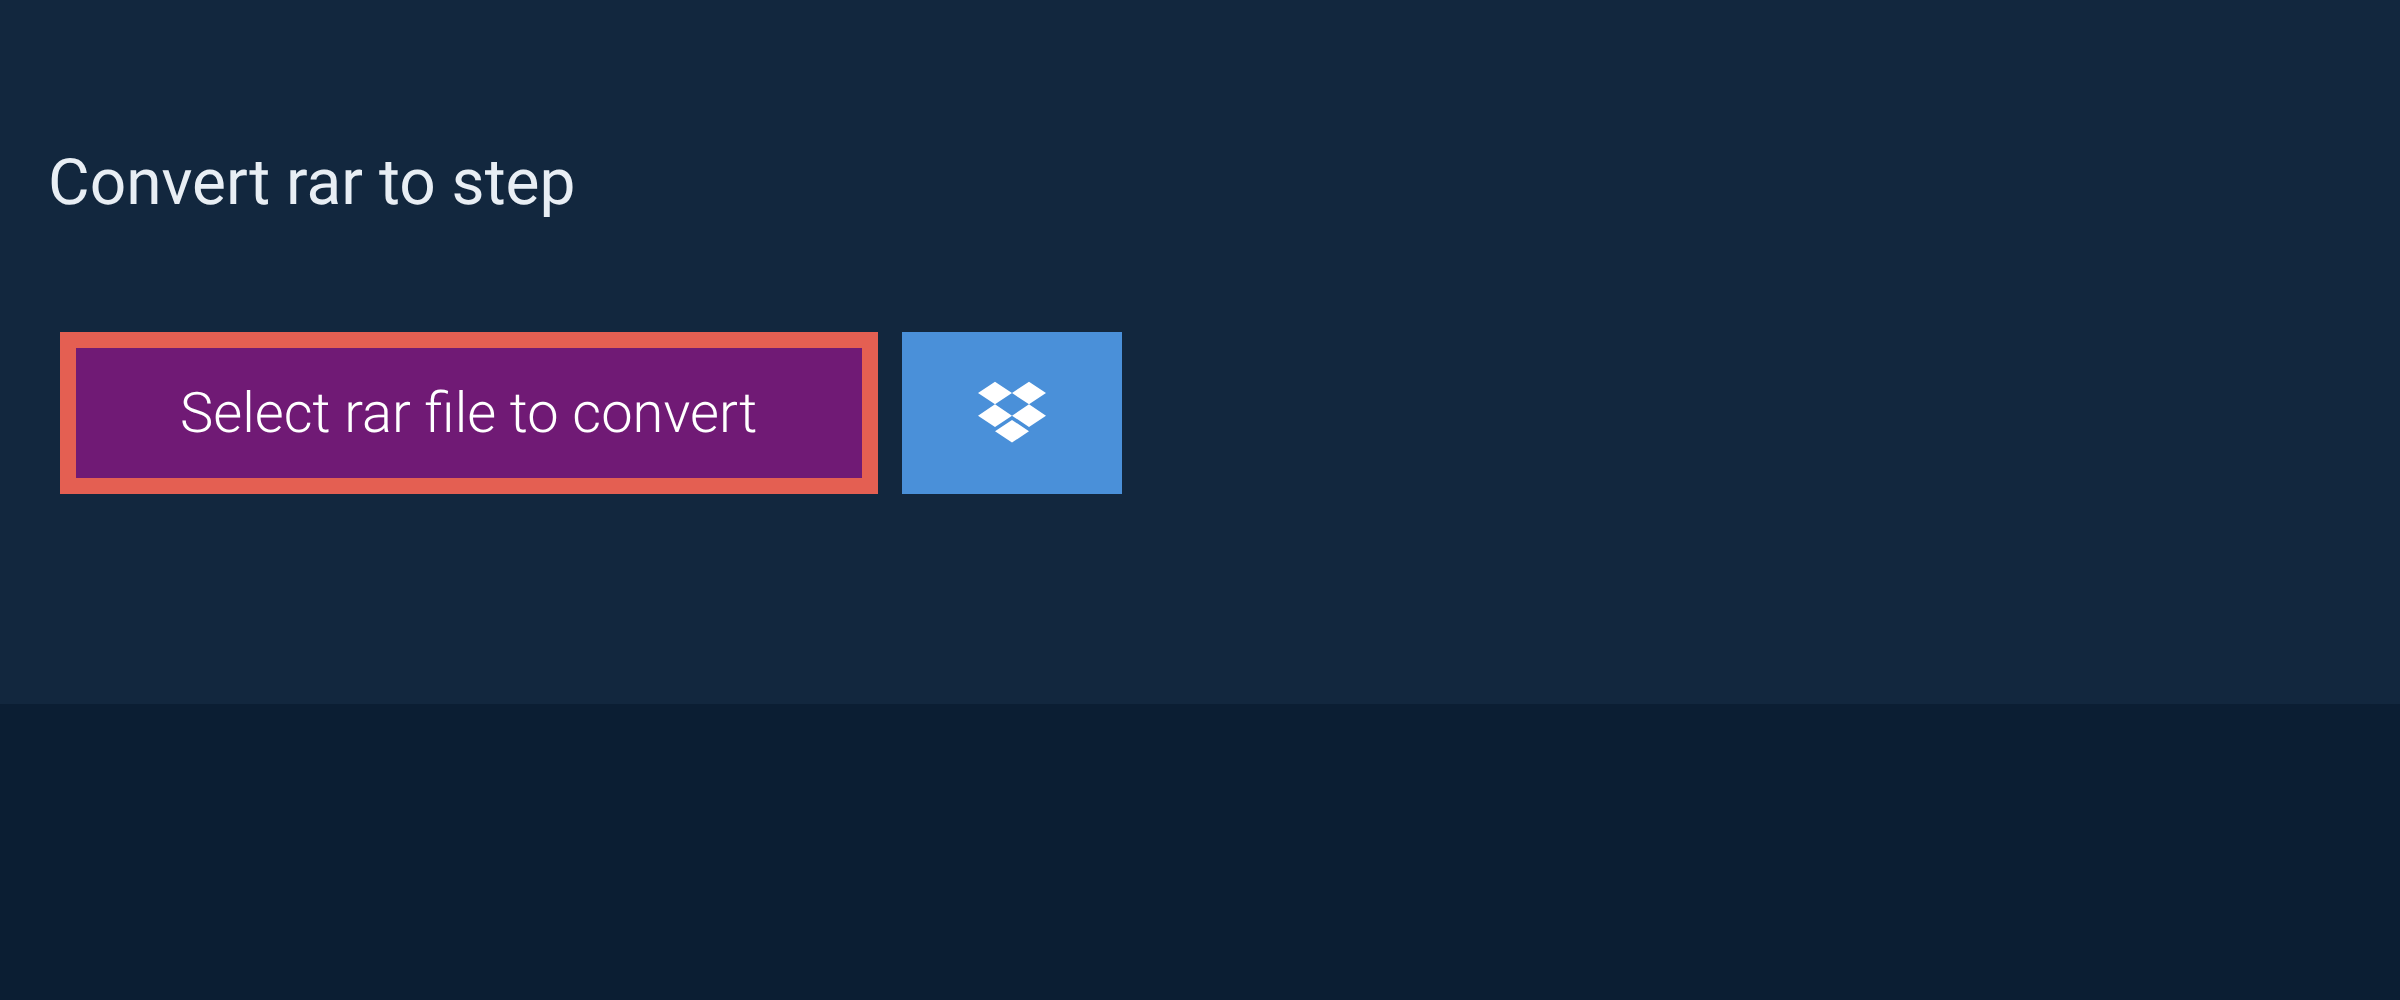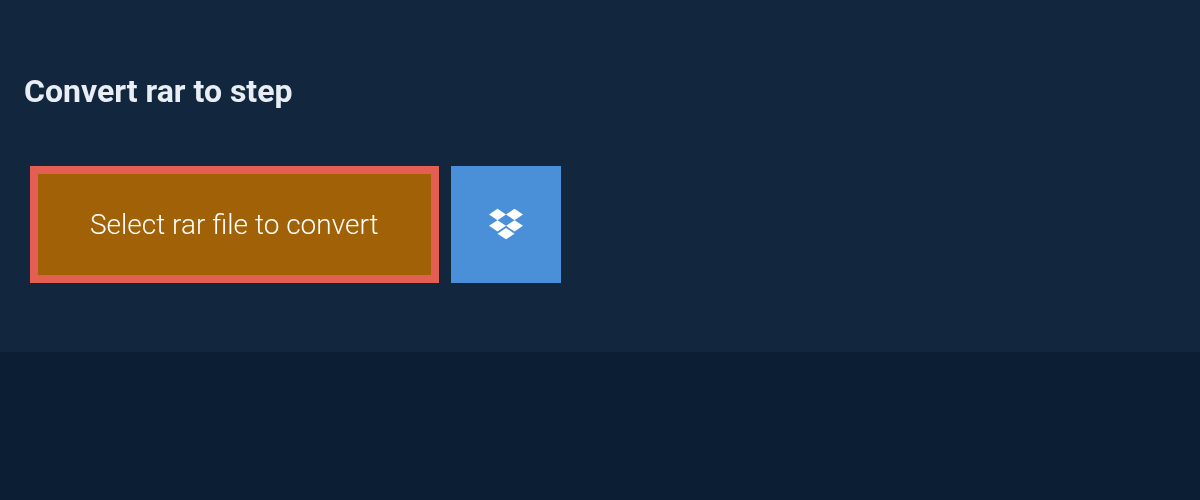--- a/index.html
+++ b/index.html
@@ -21,42 +21,42 @@
       position: relative;
     }
     .tab {
       position: absolute;
       top: 50px;
       left: 0;
       background: #12273e;
       padding: 22px 34px 22px 24px;
       color: #e8eef4;
       font-size: 32px;
-      font-weight: 700;
+      font-weight: 400;
     }
     .panel-inner {
       position: absolute;
       top: 56px;
       left: 0;
       right: 0;
       bottom: 0;
       padding: 110px 30px 40px 30px;
     }
     .button-row {
       display: flex;
       gap: 12px;
       align-items: stretch;
     }
     .select-button {
-      background: #a16207;
+      background: #701a75;
       border: 8px solid #e45f52;
       color: #ffffff;
       font-size: 28px;
       font-weight: 300;
-      padding: 34px 52px;
+      padding: 16px 52px;
       cursor: pointer;
       display: flex;
       align-items: center;
       justify-content: center;
       white-space: nowrap;
     }
     .dropbox-button {
       background: #4a90d9;
       width: 110px;
       display: flex;

